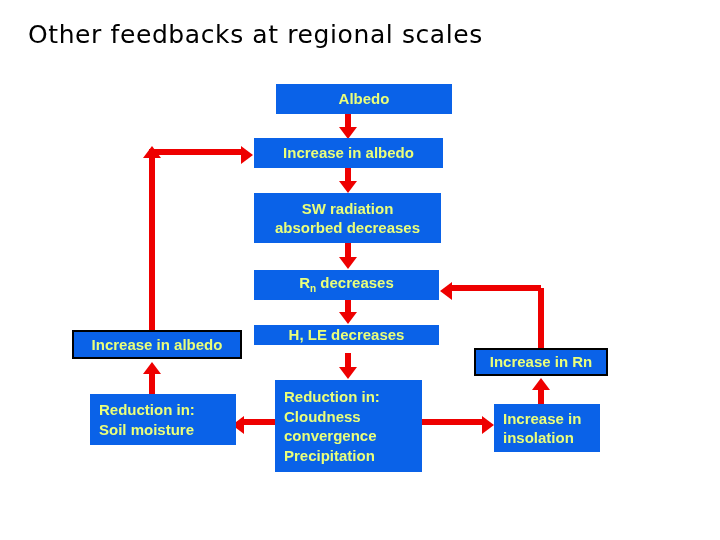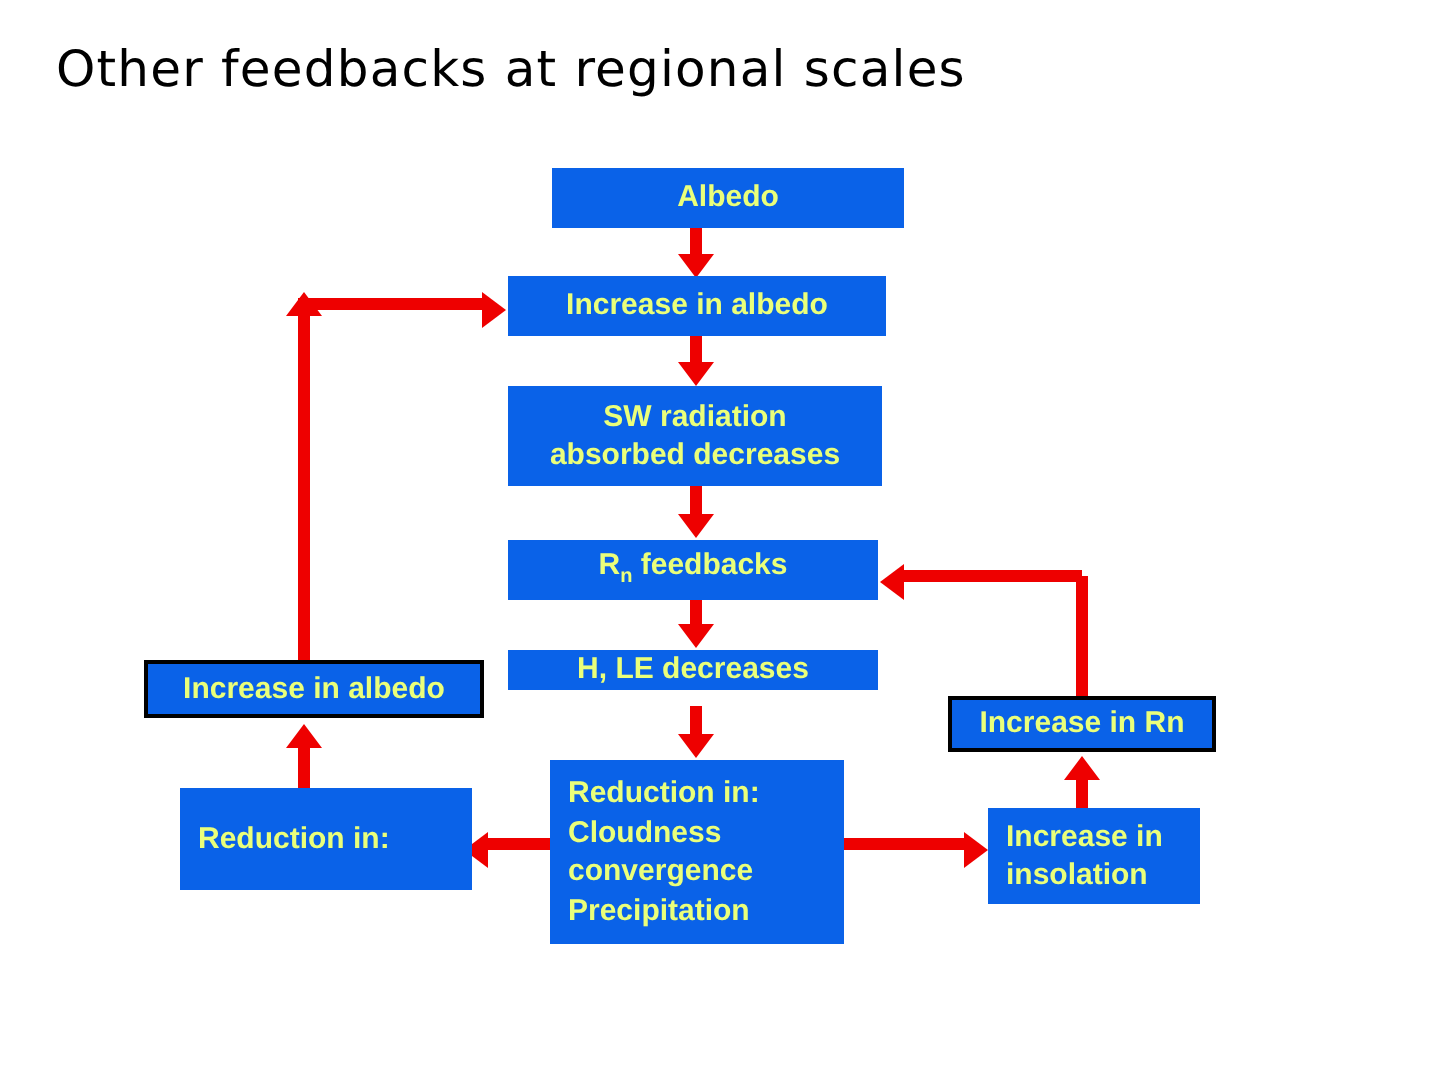--- a/index.html
+++ b/index.html
@@ -151,34 +151,35 @@
     <span>Increase in albedo</span>
   </div>
 
   <div class="node multiline" style="left:254px; top:193px; width:187px; height:50px; flex-direction:column; justify-content:center;">
     <span>SW radiation</span>
     <span>absorbed decreases</span>
   </div>
 
   <div class="node" style="left:254px; top:270px; width:185px; height:30px;">
     <span>
-      <span>R</span><span class="sub">n</span><span> feedbacks</span>
+      <span>R</span><span class="sub">n</span><span> decreases</span>
     </span>
   </div>
 
   <div class="node" style="left:254px; top:325px; width:185px; height:20px;">
     <span>H, LE decreases</span>
   </div>
 
   <div class="node bordered" style="left:72px; top:330px; width:170px; height:29px;">
     <span>Increase in albedo</span>
   </div>
 
   <div class="node left-align multiline" style="left:90px; top:394px; width:146px; height:51px; flex-direction:column; align-items:flex-start; justify-content:center;">
     <span>Reduction in:</span>
+    <span>Soil moisture</span>
   </div>
 
   <div class="node left-align multiline" style="left:275px; top:380px; width:147px; height:92px; flex-direction:column; align-items:flex-start; justify-content:center;">
     <span>Reduction in:</span>
     <span>Cloudness</span>
     <span>convergence</span>
     <span>Precipitation</span>
   </div>
 
   <div class="node bordered" style="left:474px; top:348px; width:134px; height:28px;">

